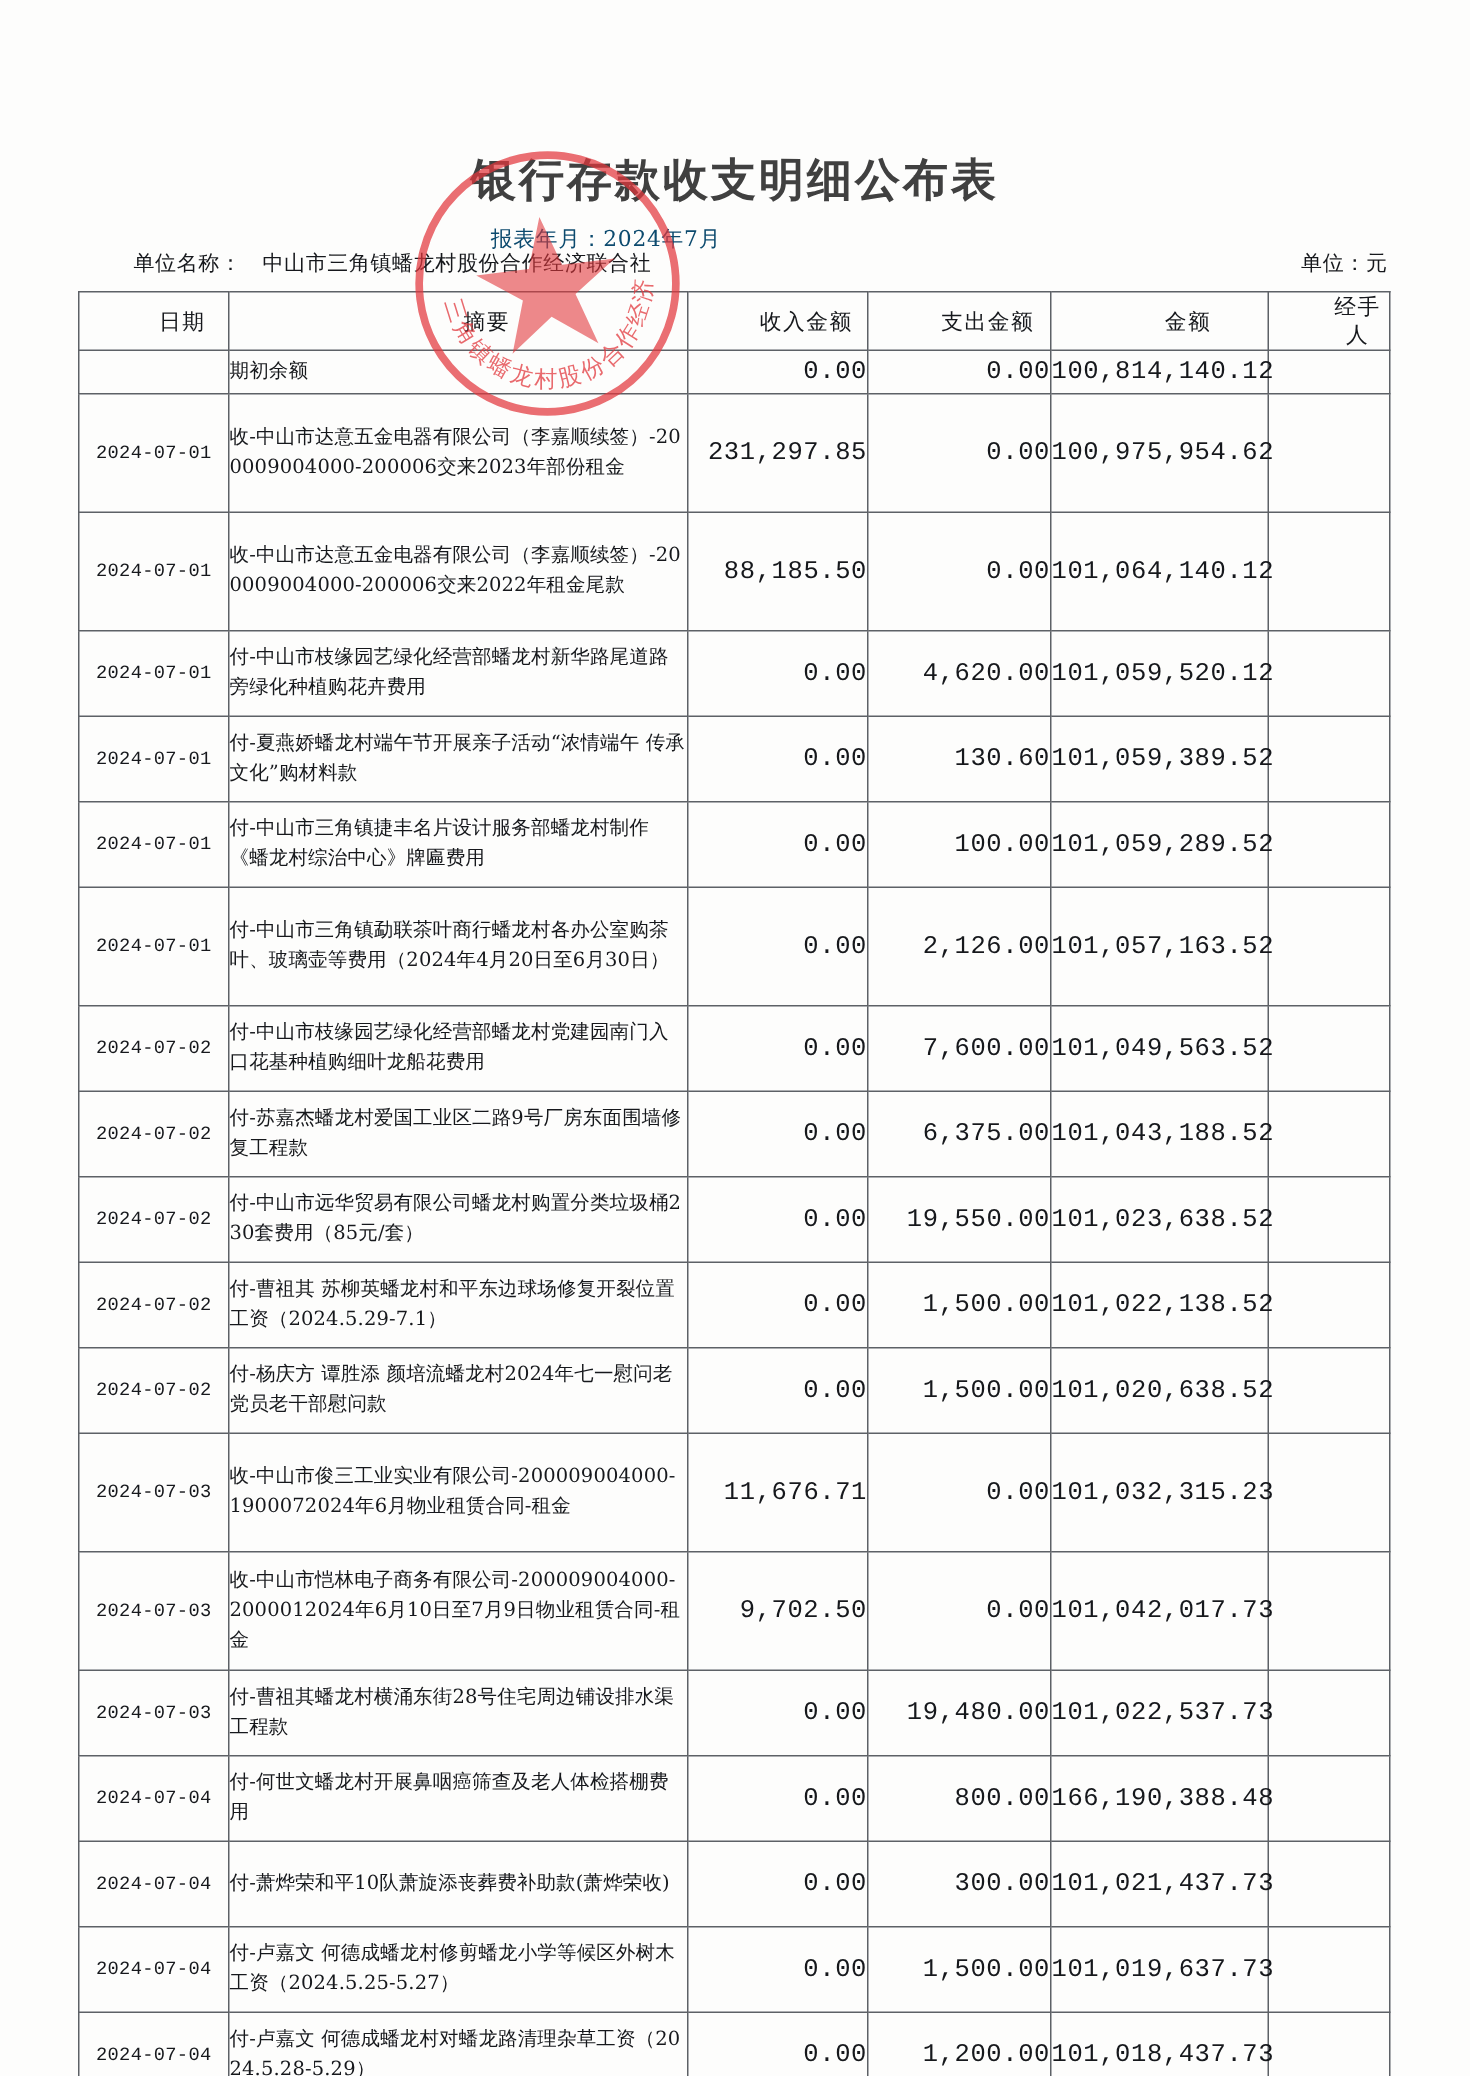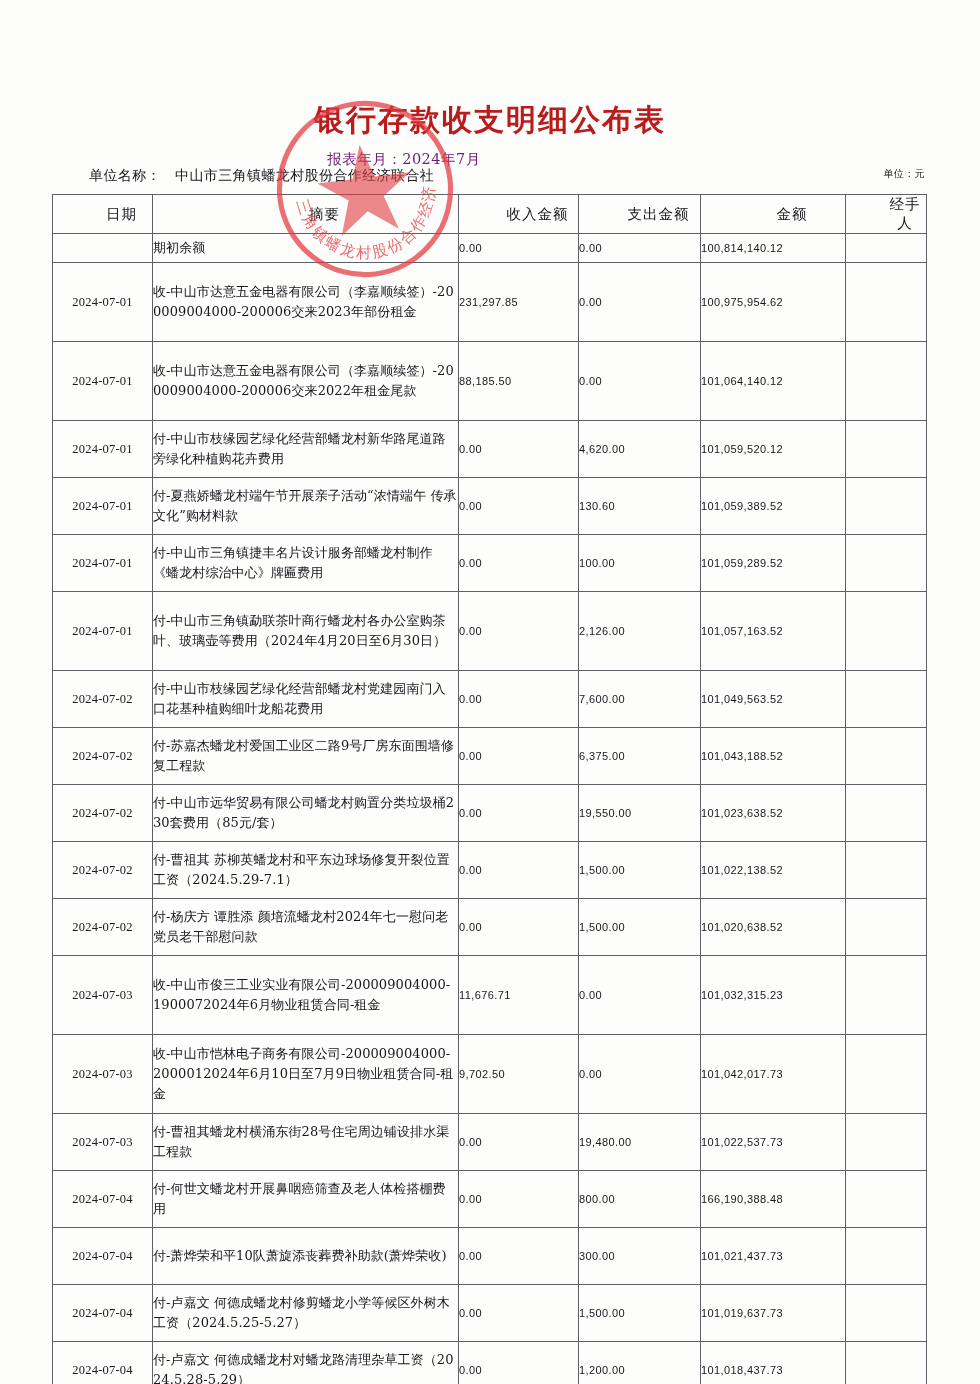--- a/index.html
+++ b/index.html
@@ -26,50 +26,50 @@
   
   .title {
     position: absolute;
     top: 100px;
     left: 0;
     width: 980px;
     text-align: center;
     font-size: 30px;
     font-weight: bold;
     letter-spacing: 2px;
-    color: #b91c1c;
+    color: #404040;
     font-family: "DejaVu Serif", "Liberation Serif", serif;
   }
   .subtitle {
     position: absolute;
     top: 150px;
     left: 0;
     width: 808px;
     text-align: center;
     font-size: 14.5px;
-    color: #701a75;
+    color: #0c4a6e;
     letter-spacing: .5px;
   }
 
   
   .meta-unit {
     position: absolute;
     top: 167px;
     left: 56px;
     font-size: 14px;
     letter-spacing: .4px;
     white-space: nowrap;
     margin-left: 33px;
   }
   .meta-unit .lbl { margin-right: 14px; }
   .meta-currency {
     position: absolute;
     top: 167px;
     right: 55px;
-    font-size: 10px;
+    font-size: 14px;
     letter-spacing: .4px;
     white-space: nowrap;
   }
 
   
   .seal {
     position: absolute;
     left: 272px;
     top: 96px;
     width: 186px;
@@ -110,40 +110,40 @@
   col.c-desc   { width: 306px; }
   col.c-in     { width: 120px; }
   col.c-out    { width: 122px; }
   col.c-bal    { width: 145px; }
   col.c-who    { width: 81px; }
 
   td.date {
     text-align: center;
     font-size: 12.5px;
     letter-spacing: .2px;
-    font-family: Liberation Serif, serif;
+    font-family: Liberation Mono, monospace;
     white-space: nowrap;
   }
   td.desc {
     text-align: left;
     padding: 3px 4px 3px 7px;
     line-height: 1.52;
     font-size: 13px;
     letter-spacing: .1px;
     word-break: break-all;
   }
   td.num {
-    text-align: left;
+    text-align: right;
     padding-right: 6px;
     vertical-align: bottom;
     padding-bottom: 3px;
-    font-size: 11px;
+    font-size: 17px;
     letter-spacing: .4px;
     white-space: nowrap;
-    font-family: Liberation Sans, sans-serif;
+    font-family: Liberation Mono, monospace;
   }
   td.who { }
 
   tr.r1 td { height: 28px; margin-top: 41px; }
   tr.r2 td { height: 56px; }
   tr.r3 td { height: 78px; }
 </style>
 </head>
 <body>
 

